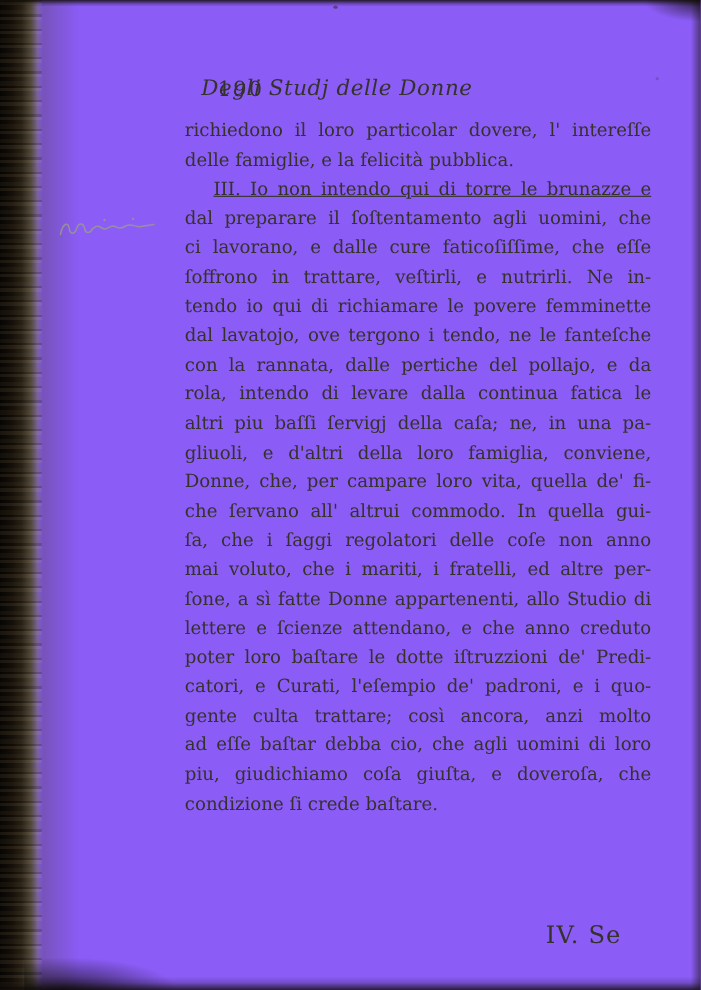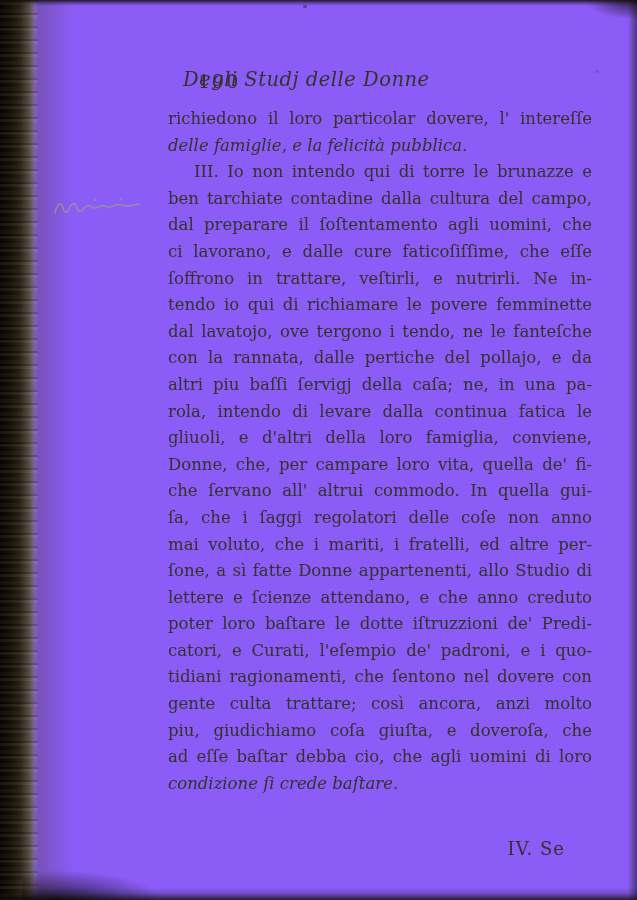--- a/index.html
+++ b/index.html
@@ -61,25 +61,25 @@
     color:#35322b;
   }
   .header { position:relative; height:32px; font-size:19px; }
   .page-number { position:absolute; left:30px; top:2px; letter-spacing:2px; }
   .running-title {
     position:absolute; left:15px; right:-15px; top:0;
     font-style:italic; font-size:19.5px; letter-spacing:0.5px;
   }
   .body-text { margin-top:6px; font-size:16.5px; line-height:26.6px; }
   .line { text-align:justify; text-align-last:justify; }
-  .line.end { text-align-last:left;font-style:italic; }
-  .line.indent { padding-left:26px; }
+  .line.end { text-align-last:left; }
+  .line.indent { padding-left:26px;text-decoration:underline; }
   .catchword {
     position:absolute; right:72px; top:838px;
-    color:#35322b; font-size:18px; letter-spacing:1px;
+    color:#35322b; font-size:22px; letter-spacing:1px;
   }
   
   .annotation { position:absolute; left:50px; top:191px; opacity:0.85; }
 </style>
 </head>
 <body>
 
 <div class="scan">
 
   <div class="spine"></div>
@@ -102,41 +102,39 @@
 
   <div class="text-block">
     <div class="header">
       <span class="page-number">190</span>
       <span class="running-title">Degli Studj delle Donne</span>
     </div>
     <div class="body-text">
         <div class="line">richiedono il loro particolar dovere, l' intereſſe</div>
         <div class="line end">delle famiglie, e la felicità pubblica.</div>
         <div class="line indent">III. Io non intendo qui di torre le brunazze e</div>
-        <div class="line">ben tarchiate contadine dalla cultura del campo,</div>
         <div class="line">dal preparare il ſoſtentamento agli uomini, che</div>
         <div class="line">ci lavorano, e dalle cure faticoſiſſime, che eſſe</div>
         <div class="line">ſoffrono in trattare, veſtirli, e nutrirli. Ne in-</div>
         <div class="line">tendo io qui di richiamare le povere femminette</div>
         <div class="line">dal lavatojo, ove tergono i tendo, ne le fanteſche</div>
         <div class="line">con la rannata, dalle pertiche del pollajo, e da</div>
+        <div class="line">rola, intendo di levare dalla continua fatica le</div>
         <div class="line">altri piu baſſi ſervigj della caſa; ne, in una pa-</div>
-        <div class="line">rola, intendo di levare dalla continua fatica le</div>
         <div class="line">gliuoli, e d'altri della loro famiglia, conviene,</div>
         <div class="line">Donne, che, per campare loro vita, quella de' fi-</div>
         <div class="line">che ſervano all' altrui commodo. In quella gui-</div>
         <div class="line">ſa, che i ſaggi regolatori delle coſe non anno</div>
         <div class="line">mai voluto, che i mariti, i fratelli, ed altre per-</div>
         <div class="line">ſone, a sì fatte Donne appartenenti, allo Studio di</div>
         <div class="line">lettere e ſcienze attendano, e  che anno creduto</div>
         <div class="line">poter loro baſtare le dotte iſtruzzioni de' Predi-</div>
         <div class="line">catori, e Curati, l'eſempio de' padroni, e i quo-</div>
-        <div class="line">tidiani ragionamenti, che ſentono nel dovere con</div>
         <div class="line">gente culta trattare; così ancora, anzi molto</div>
+        <div class="line">ad eſſe baſtar debba cio, che agli uomini di loro</div>
         <div class="line">piu, giudichiamo coſa  giuſta, e doveroſa, che</div>
-        <div class="line">ad eſſe baſtar debba cio, che agli uomini di loro</div>
         <div class="line end">condizione ſi crede baſtare.</div>
       </div>
   </div>
 
   <div class="catchword">IV. Se</div>
 
 </div>
 
 </body></html>

